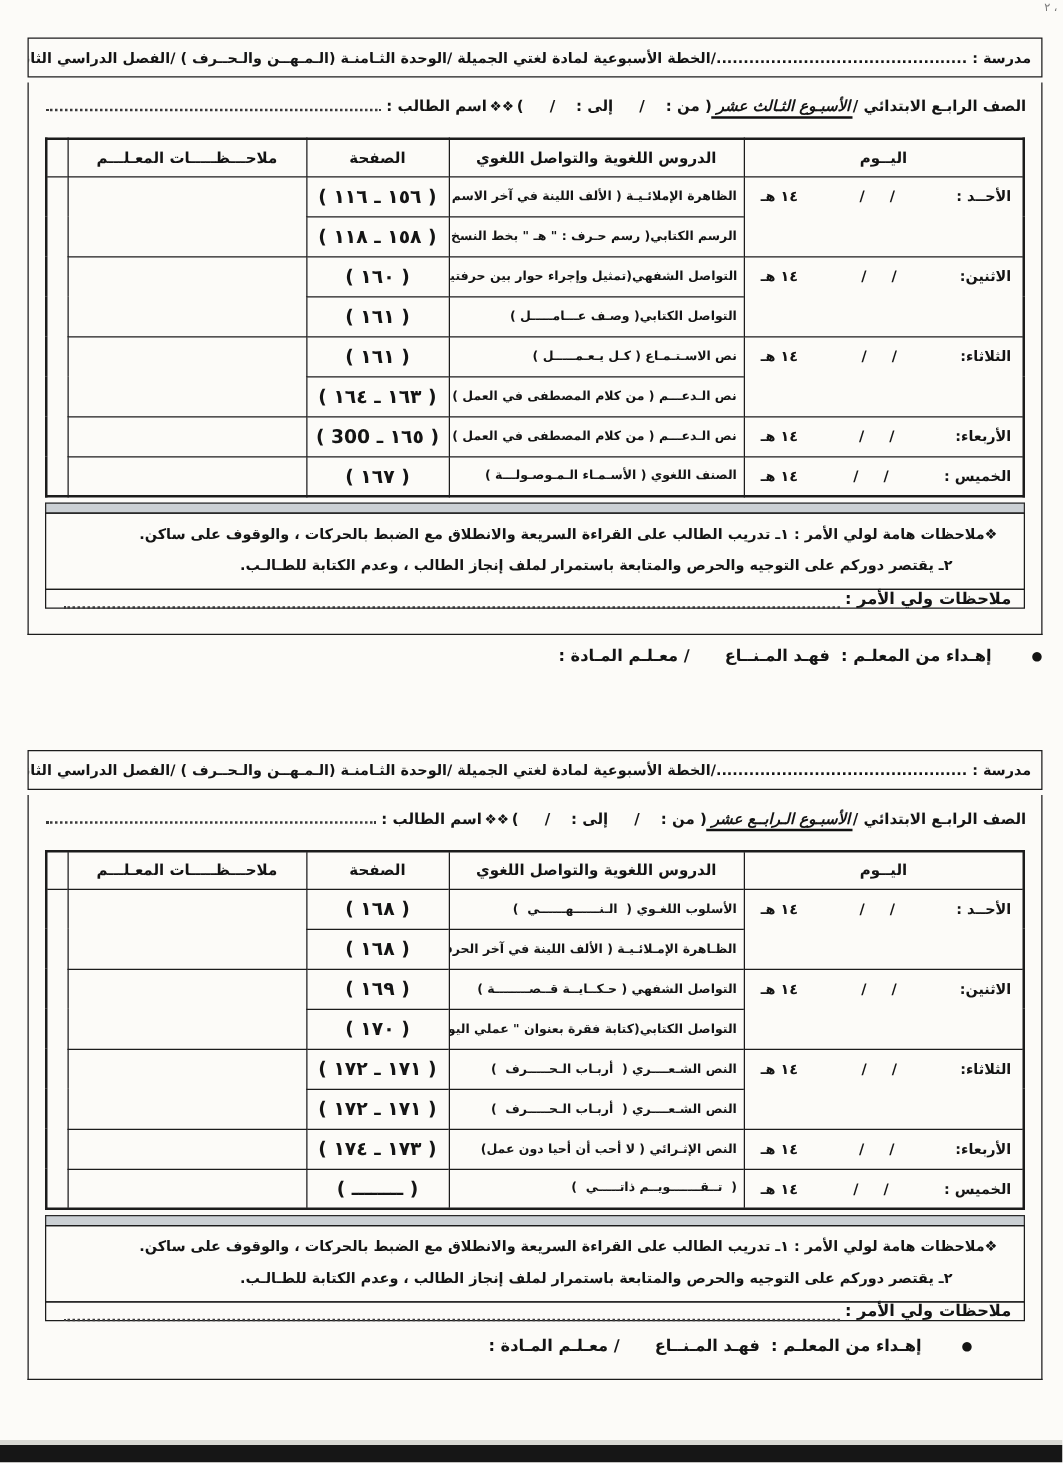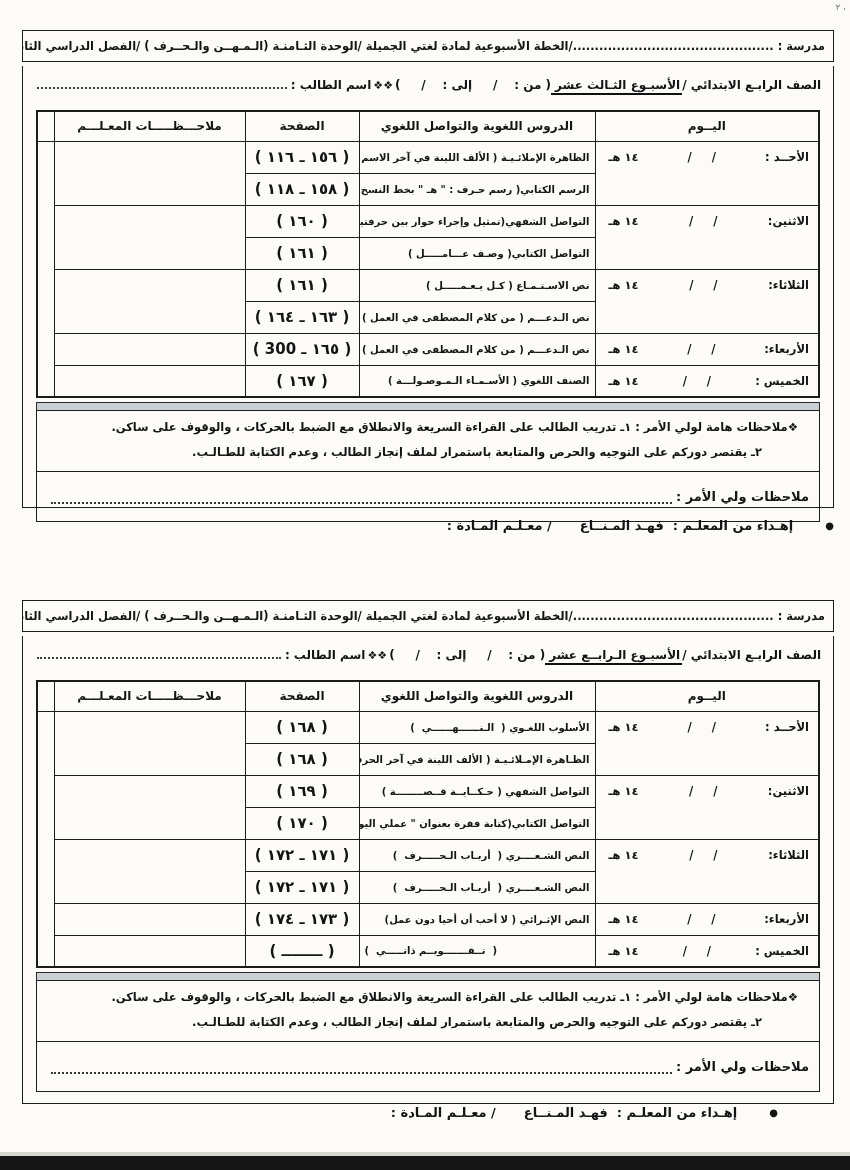--- a/index.html
+++ b/index.html
@@ -27,56 +27,56 @@
     background:#fcfbf8;
   }
   .frame.w13{top:66px;height:442px;}
   .frame.w14{top:636px;height:468px;}
   
   .classline{
     direction:rtl;display:flex;align-items:baseline;
     height:34px;padding:8px 12px 0 10px;box-sizing:content-box;
     font-size:12px;font-weight:bold;white-space:nowrap;
   }
-  .classline .weekname{border-bottom:2px solid #111;padding:0 2px 1px 4px;}
+  .classline .weekname{border-bottom:2px solid #111;padding:0 2px 1px 4px;font-style:italic;}
   .classline .diamonds{font-size:11px;margin:0 2px;}
   .dotline{flex:1;border-bottom:2px dotted #3a3a3a;height:13px;margin:0 4px;min-width:20px;}
   
   table.plan{
     direction:rtl;border-collapse:collapse;table-layout:fixed;
     width:784px;margin:2px 13px 0;
     border:2px solid #1c1c1c;
   }
   table.plan th, table.plan td{
     border:1px solid #1c1c1c;font-weight:bold;overflow:hidden;
   }
   table.plan thead tr{height:30px;}
   table.plan tbody tr{height:32px;}
   th{font-size:12px;text-align:center;margin-left:48px;}
   td.day{vertical-align:top;}
   .dayin{display:flex;direction:rtl;justify-content:space-between;align-items:center;
     font-size:11.5px;font-weight:bold;padding:7px 8px 0 12px;white-space:nowrap;}
   td.lesson{font-size:10px;text-align:right;padding:1px 5px;white-space:nowrap;}
-  td.lesson.centered{text-align:left;}
+  td.lesson.centered{text-align:right;}
   td.pagecell{font-size:15px;text-align:center;white-space:nowrap;}
   td.notescell{background:#fcfbf8;}
   td.guttercell{background:#fcfbf8;}
   
   .band{
     height:9px;margin:4px 13px 0;border:1px solid #2a2a2a;
     background:#cbd0d4;box-sizing:border-box;
   }
   .impnotes{
     direction:rtl;margin:-1px 13px 0;border:1px solid #1c1c1c;
     padding:4px 21px 6px;font-size:11.5px;font-weight:bold;line-height:25px;
   }
   .impnotes .l2{padding-right:36px;}
   .parentrow{
     direction:rtl;margin:-1px 13px 0;border:1px solid #1c1c1c;
-    height:51px;display:flex;align-items:center;padding:0 10px;
+    height:16px;display:flex;align-items:center;padding:0 10px;
     font-size:13px;font-weight:bold;box-sizing:border-box;
   }
   
   .dedic{
     direction:rtl;display:flex;align-items:center;gap:28px;
     padding:0 55px 0 0;font-size:13px;font-weight:bold;white-space:nowrap;
   }
   .dedic .bullet{font-size:10px;margin-left:4px;}
   .dedic-w13{position:absolute;left:22px;top:512px;width:812px;height:26px;}
   .frame.w14 .dedic{margin-top:7px;height:26px;}

